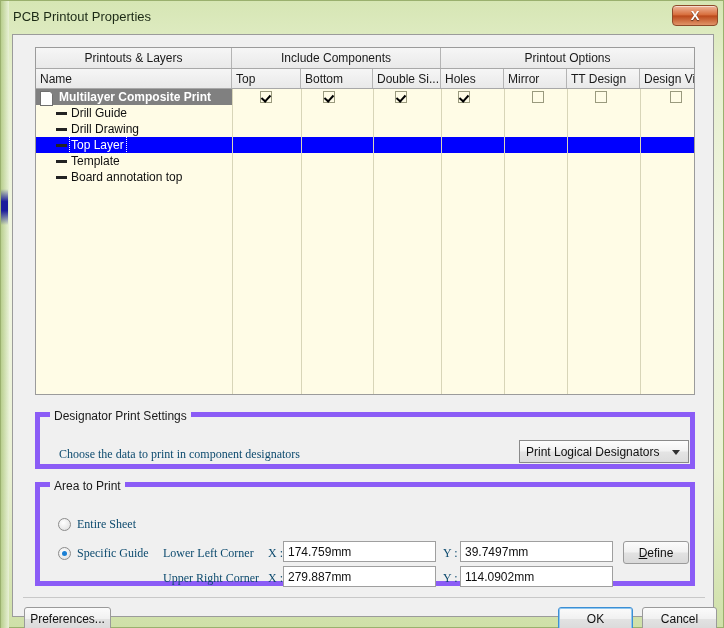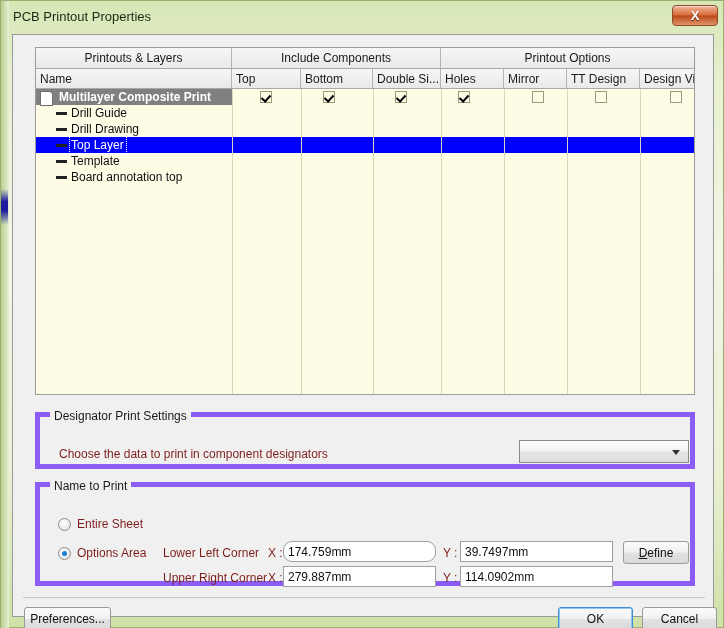--- a/index.html
+++ b/index.html
@@ -246,22 +246,23 @@
     top: -8px; left: 10px;
     background: #f0f0f0;
     padding: 0 4px;
     font-size: 12px;
     color: #1a1a1a;
     white-space: nowrap;
   }
   .lbl {
     position: absolute;
     font-size: 12px;
-    color: #7f1d1d;
-    white-space: nowrap;
+    color: #0c4a6e;
+    white-space: nowrap;
+    font-family: Liberation Serif, serif;
   }
 
   
   .combo {
     position: absolute;
     box-sizing: border-box;
     border: 1px solid #8a8a8a;
     background: linear-gradient(to bottom, #fdfdfd 0%, #f2f2f2 48%, #e4e4e4 52%, #dcdcdc 100%);
     cursor: pointer;
   }
@@ -439,36 +440,37 @@
           </div>
         </div>
 
       </div>
     </div>
 
     <div class="groupbox" style="left:22px; top:377px; width:660px; height:57px;">
       <div class="group-title">Designator Print Settings</div>
       <div class="lbl" style="left:19px; top:30px;">Choose the data to print in component designators</div>
       <div class="combo" style="left:479px; top:23px; width:170px; height:23px;">
+        <span class="val">Print Logical Designators</span>
         <span class="arrow"></span>
       </div>
     </div>
 
     <div class="groupbox" style="left:22px; top:447px; width:660px; height:104px;">
-      <div class="group-title">Name to Print</div>
+      <div class="group-title">Area to Print</div>
 
       <div class="radio" style="left:18px; top:31px;"></div>
       <div class="lbl" style="left:37px; top:30px;">Entire Sheet</div>
 
       <div class="radio on" style="left:18px; top:60px;"></div>
-      <div class="lbl" style="left:37px; top:59px;">Options Area</div>
+      <div class="lbl" style="left:37px; top:59px;">Specific Guide</div>
 
       <div class="lbl" style="left:123px; top:59px;">Lower Left Corner</div>
       <div class="lbl" style="left:228px; top:59px;">X :</div>
-      <div class="field" style="left:243px; top:54px; width:153px; height:21px;border-radius:9px;">
+      <div class="field" style="left:243px; top:54px; width:153px; height:21px;">
         <span class="fv">174.759mm</span>
       </div>
       <div class="lbl" style="left:403px; top:59px;">Y :</div>
       <div class="field" style="left:420px; top:54px; width:153px; height:21px;">
         <span class="fv">39.7497mm</span>
       </div>
       <div class="btn" style="left:583px; top:54px; width:66px; height:23px;">
         <span class="btxt underline-d">Define</span>
       </div>
 

